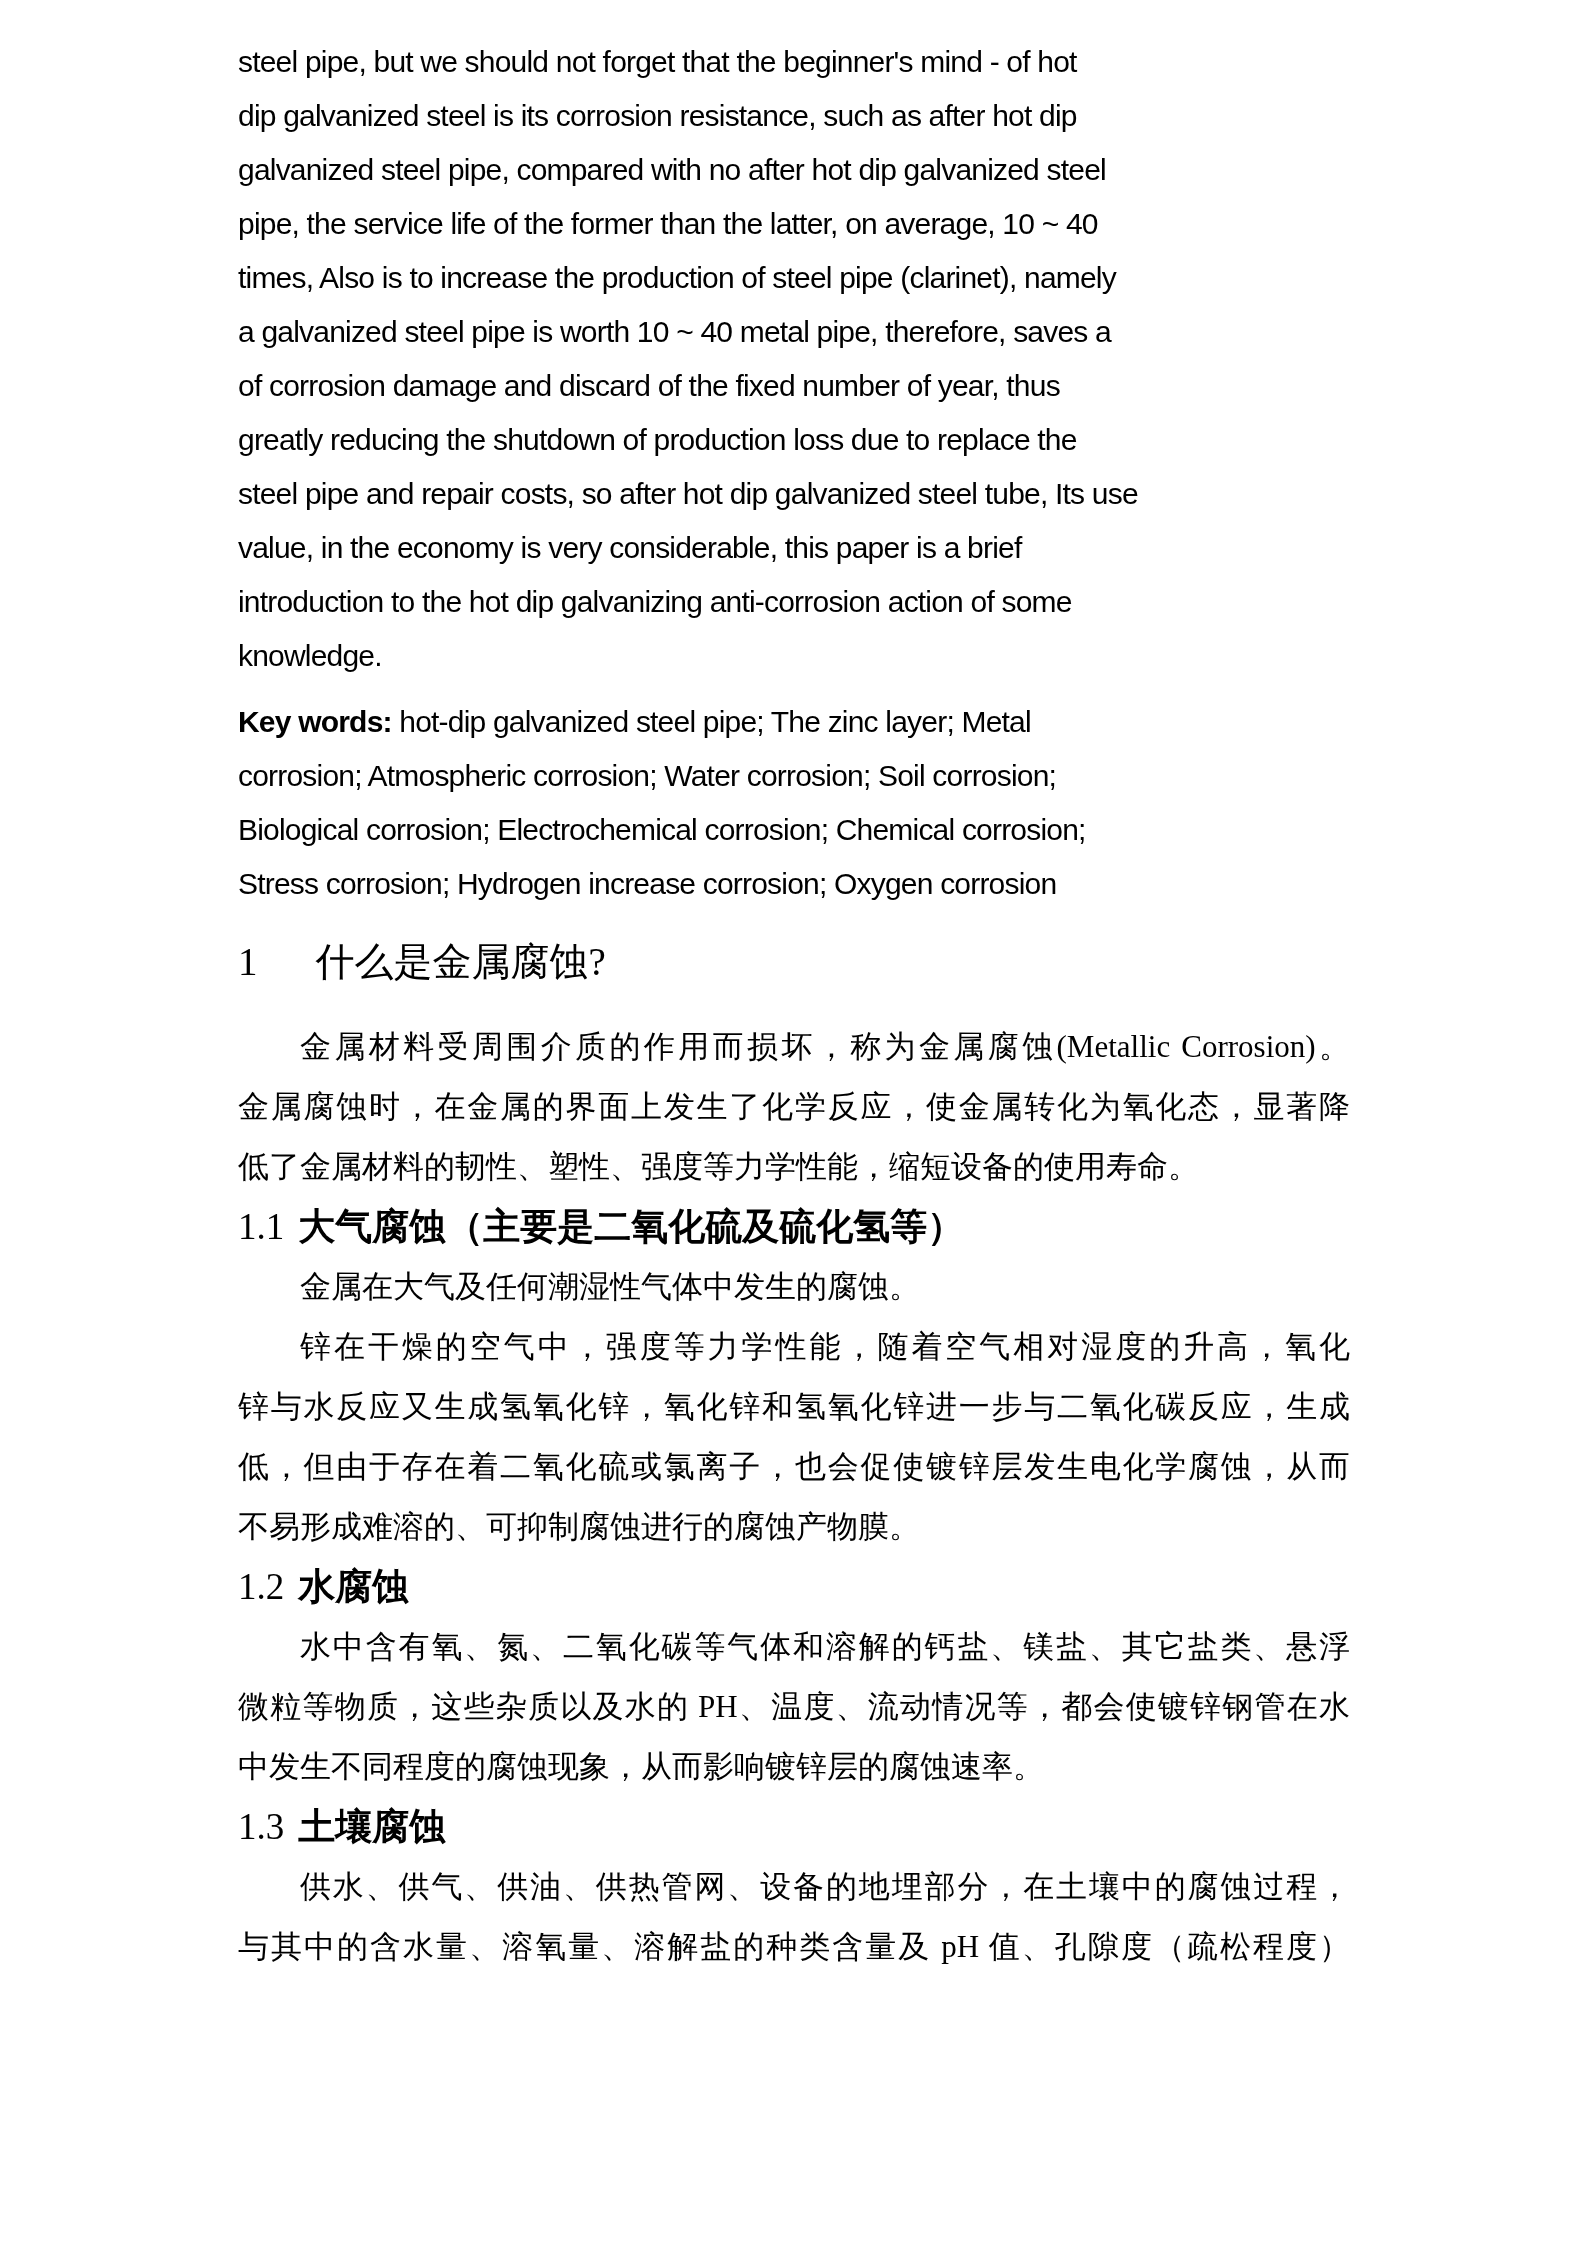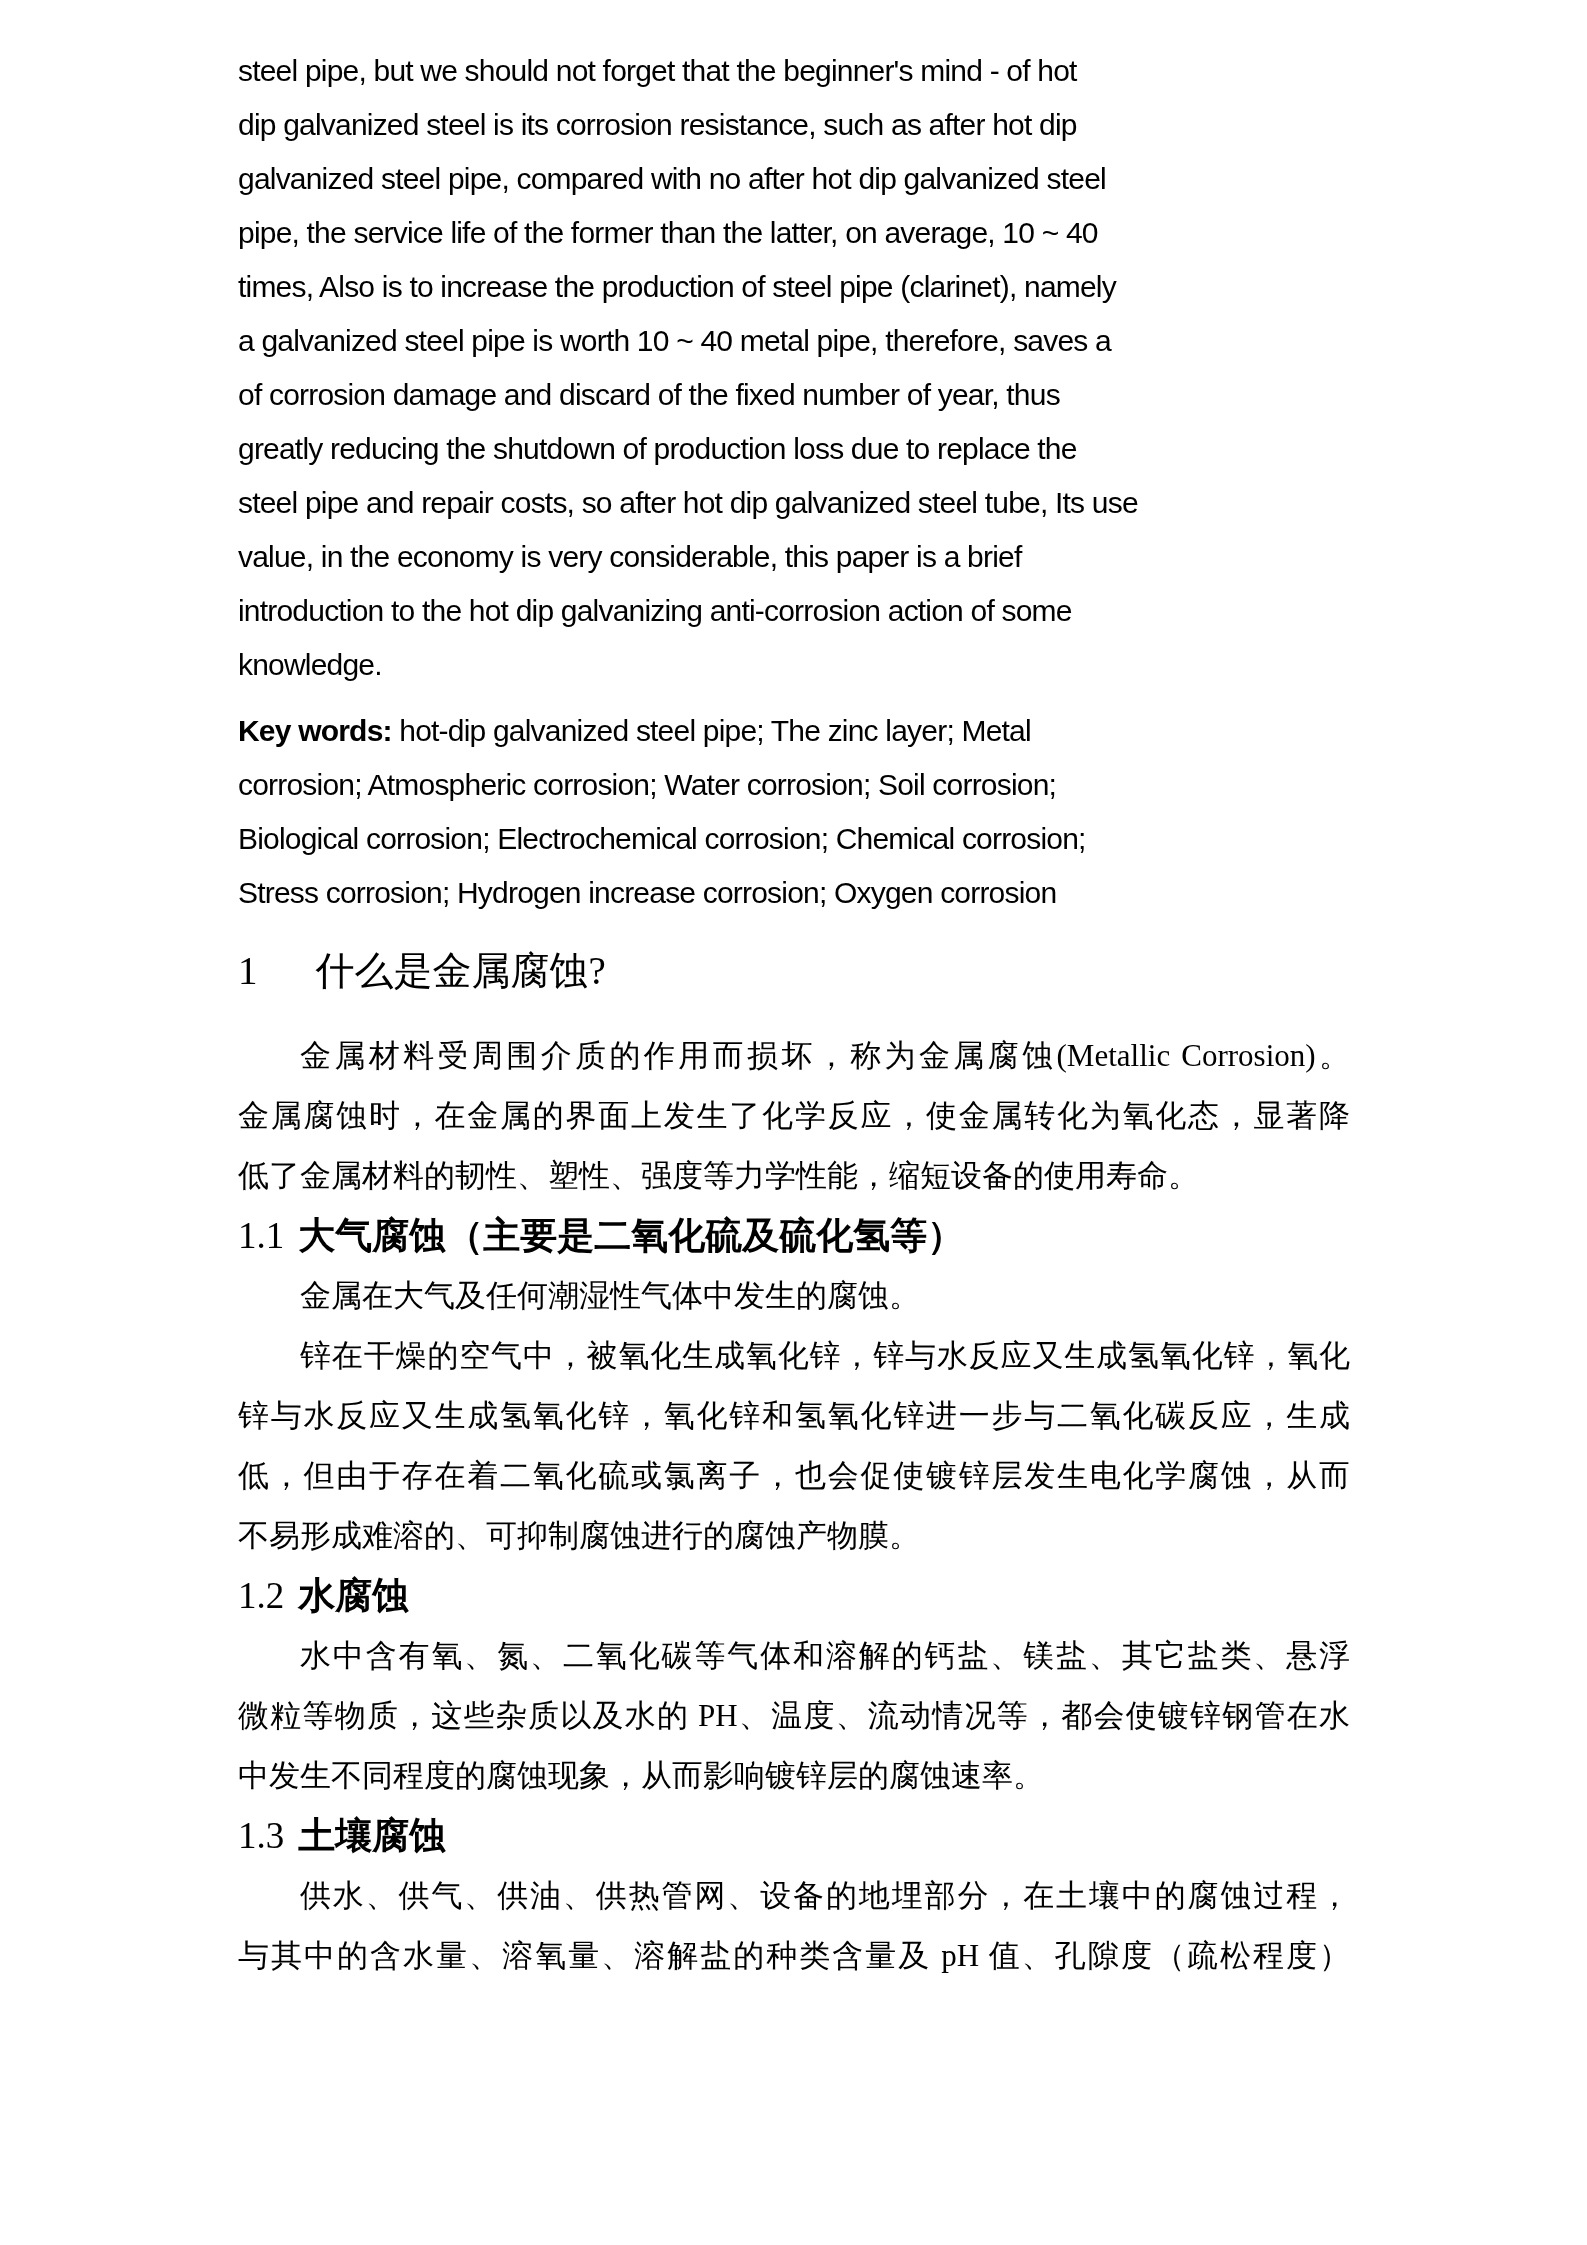--- a/index.html
+++ b/index.html
@@ -5,21 +5,21 @@
   html, body { margin: 0; padding: 0; }
   body {
     width: 1587px; height: 2245px;
     background: #ffffff;
     color: #000000;
     overflow: hidden;
     position: relative;
   }
   .content {
     position: absolute;
-    left: 238px; top: 16px;
+    left: 238px; top: 7px;
     width: 1112px;
     padding-top: 28px;
   }
   
   .en-line {
     font-family: "Liberation Sans", "DejaVu Sans", sans-serif;
     font-size: 30px;
     letter-spacing: -0.8px;
     line-height: 54px;
     white-space: pre;
@@ -87,21 +87,21 @@
       <div class="cn-para">
         <div class="cn-line indent justify">金属材料受周围介质的作用而损坏，称为金属腐蚀(Metallic Corrosion)。</div>
         <div class="cn-line justify">金属腐蚀时，在金属的界面上发生了化学反应，使金属转化为氧化态，显著降</div>
         <div class="cn-line">低了金属材料的韧性、塑性、强度等力学性能，缩短设备的使用寿命。</div>
       </div>
       <div class="h2-heading"><span class="h2-number">1.1</span><span class="h2-title">大气腐蚀（主要是二氧化硫及硫化氢等）</span></div>
       <div class="cn-para">
         <div class="cn-line indent">金属在大气及任何潮湿性气体中发生的腐蚀。</div>
       </div>
       <div class="cn-para">
-        <div class="cn-line indent justify">锌在干燥的空气中，被氧化生成氧化锌，锌与水反应又生成氢氧化锌，氧化</div>
+        <div class="cn-line indent justify">锌在干燥的空气中，强度等力学性能，随着空气相对湿度的升高，氧化</div>
         <div class="cn-line justify">锌与水反应又生成氢氧化锌，氧化锌和氢氧化锌进一步与二氧化碳反应，生成</div>
         <div class="cn-line justify">低，但由于存在着二氧化硫或氯离子，也会促使镀锌层发生电化学腐蚀，从而</div>
         <div class="cn-line">不易形成难溶的、可抑制腐蚀进行的腐蚀产物膜。</div>
       </div>
       <div class="h2-heading"><span class="h2-number">1.2</span><span class="h2-title">水腐蚀</span></div>
       <div class="cn-para">
         <div class="cn-line indent justify">水中含有氧、氮、二氧化碳等气体和溶解的钙盐、镁盐、其它盐类、悬浮</div>
         <div class="cn-line justify">微粒等物质，这些杂质以及水的 PH、温度、流动情况等，都会使镀锌钢管在水</div>
         <div class="cn-line">中发生不同程度的腐蚀现象，从而影响镀锌层的腐蚀速率。</div>
       </div>

